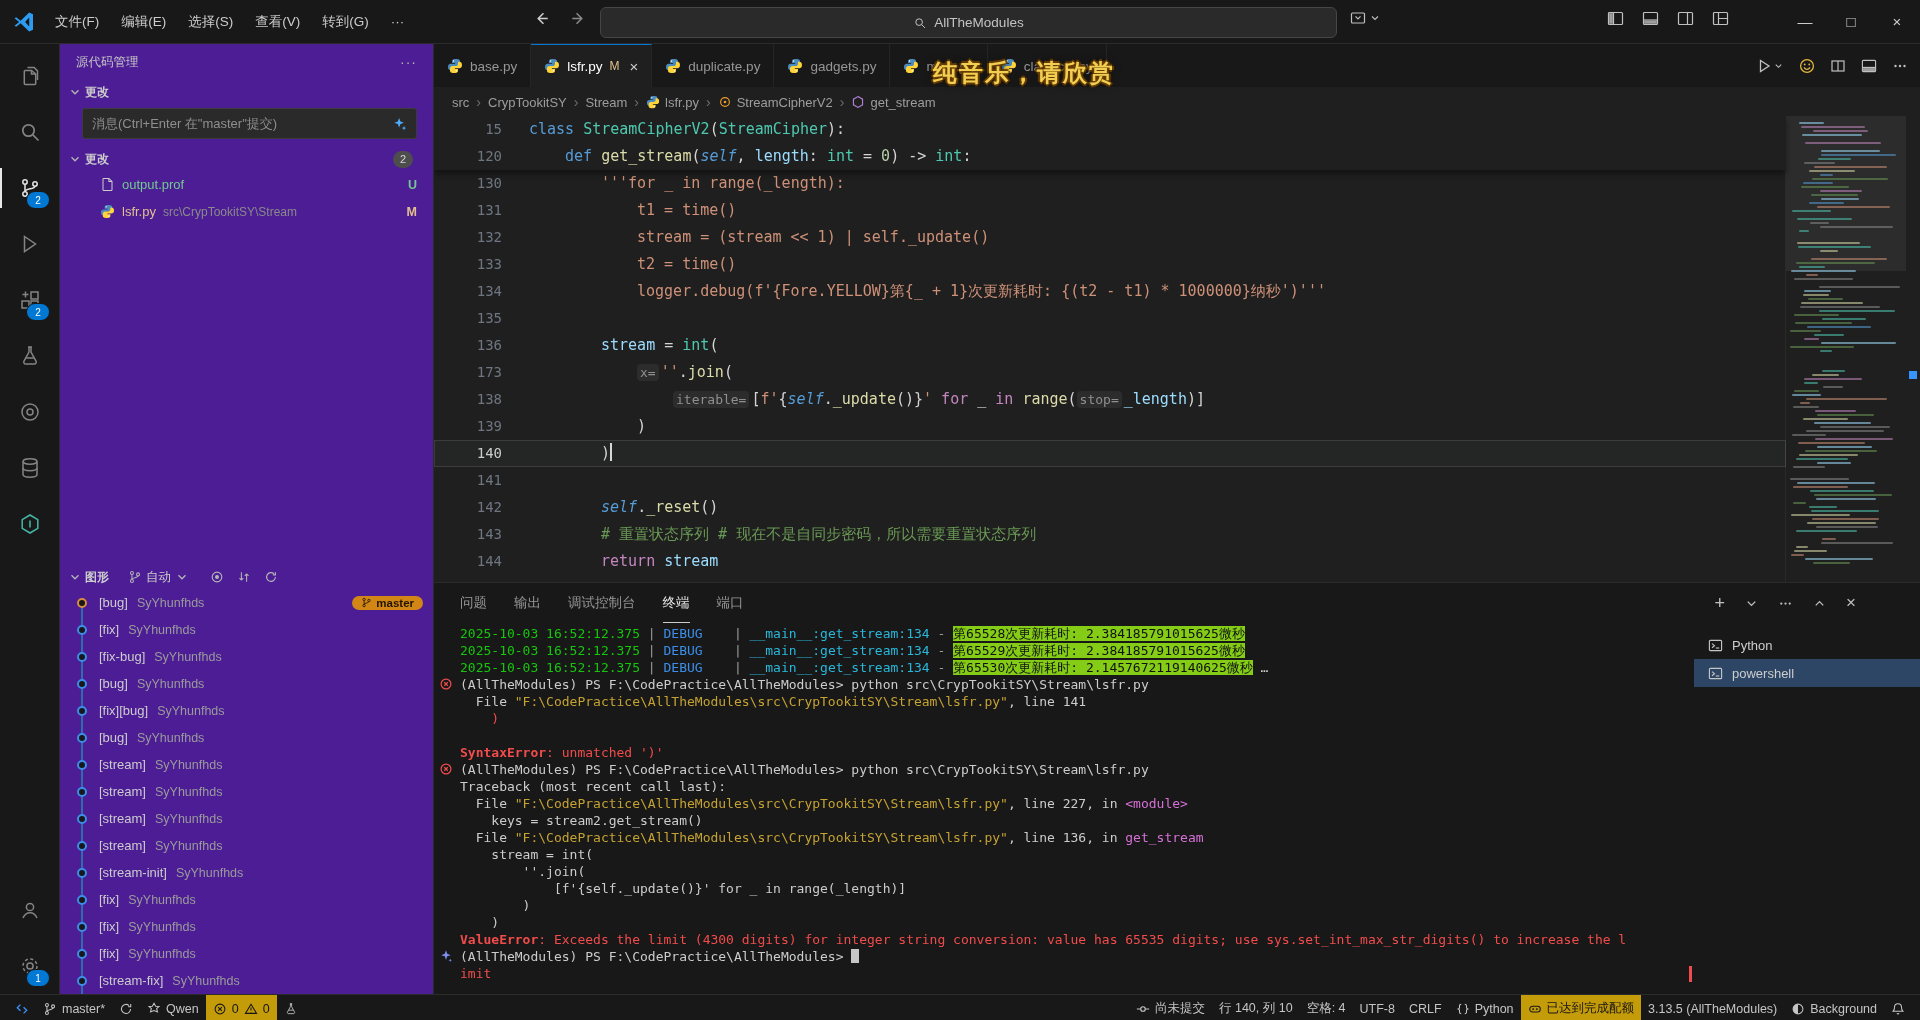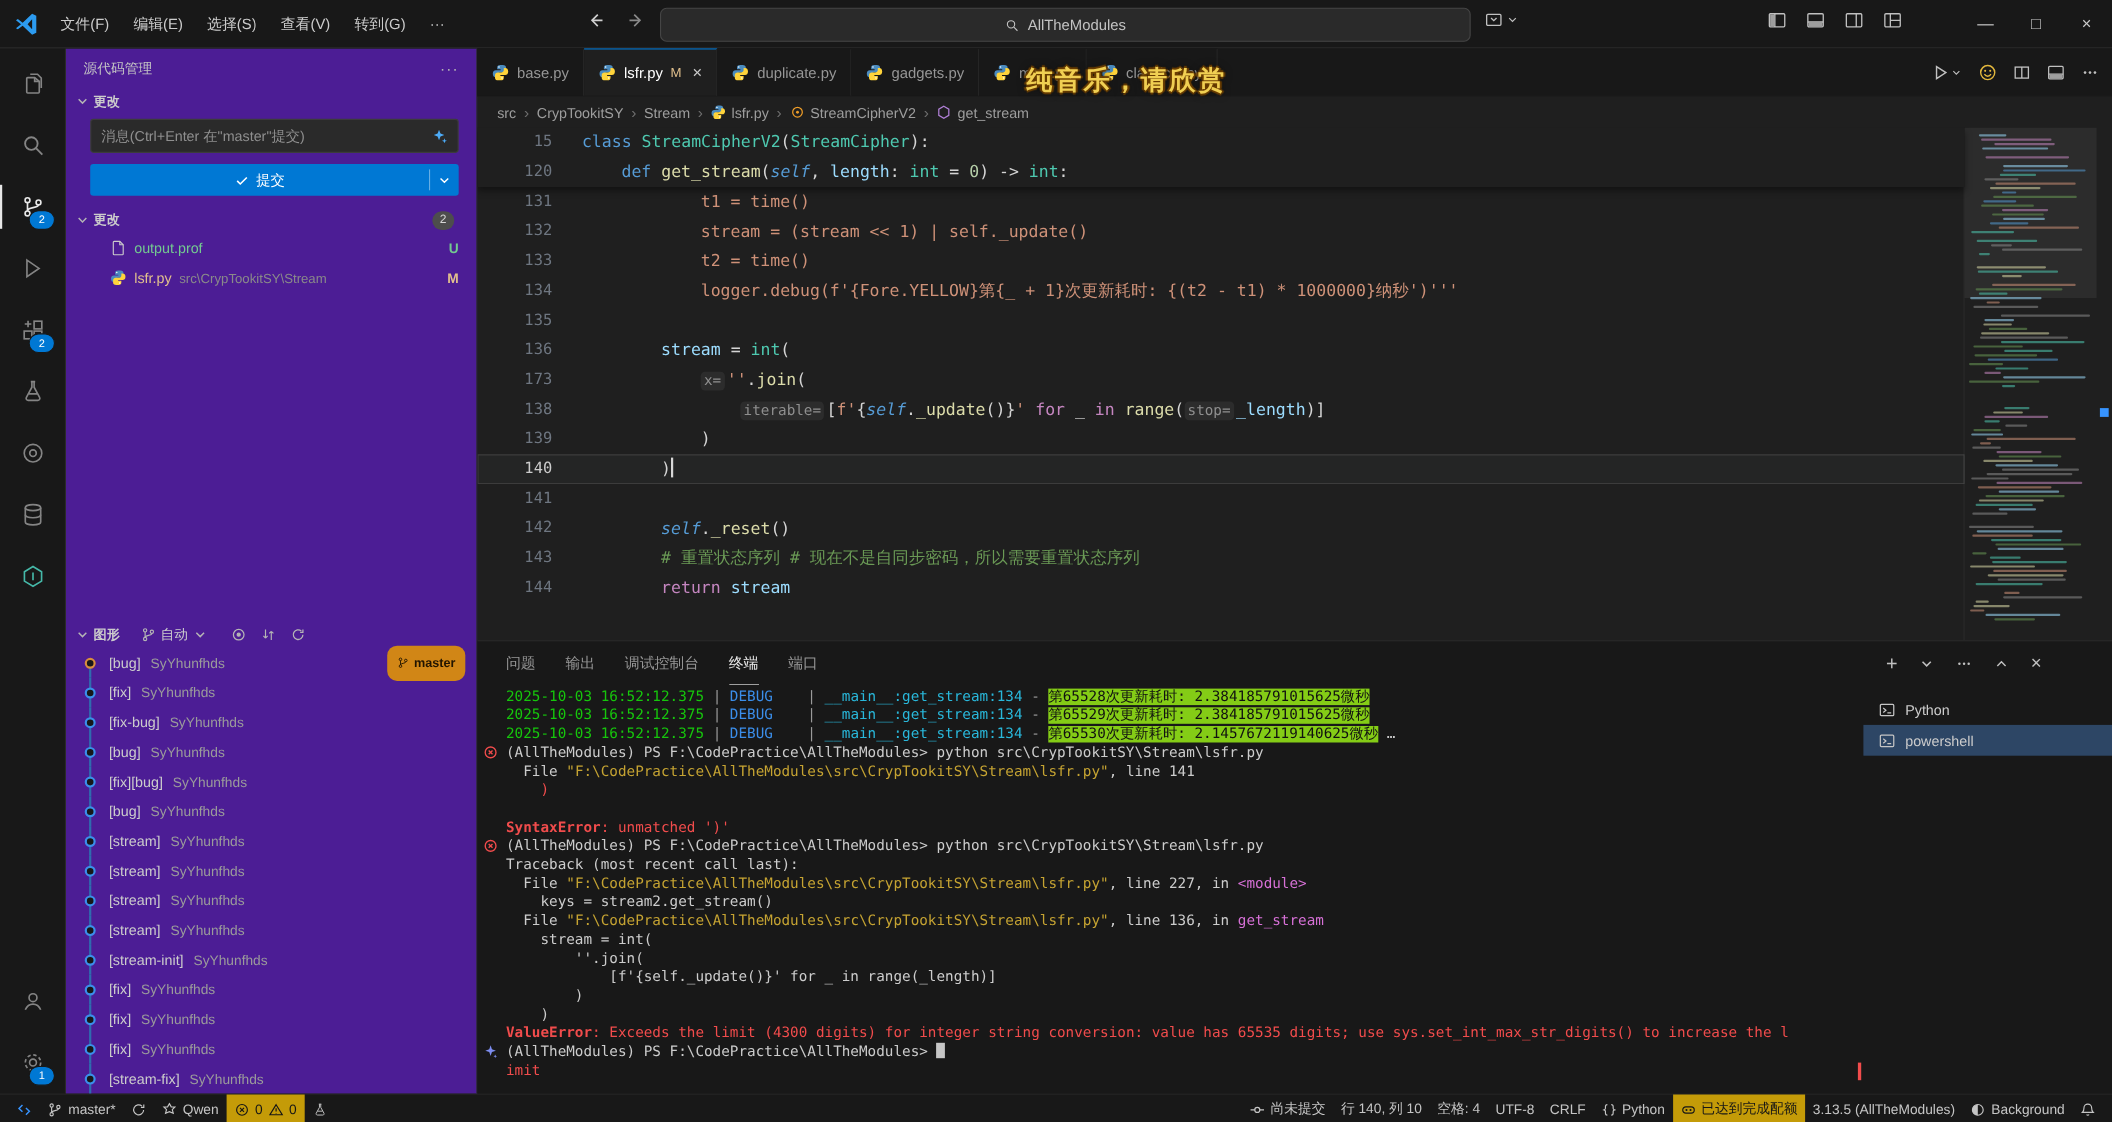--- a/index.html
+++ b/index.html
@@ -67,21 +67,21 @@
   .gicons svg{width:14px;height:14px}
   #commitlist{flex-shrink:0}
   .crow2{height:27px;display:flex;align-items:center;padding:0 10px 0 10px;font-size:13px}
   .cgraph{width:26px;height:27px;position:relative;flex-shrink:0}
   .cgraph::before{content:"";position:absolute;left:11px;top:0;bottom:0;width:2px;background:#2f6cae}
   .crow2.first .cgraph::before{top:14px}
   .cdot{position:absolute;left:7px;top:8.5px;width:6px;height:6px;border:2px solid #3b8eea;border-radius:50%;background:#181818}
   .crow2.first .cdot{border-color:#d78d3d}
   .cmsg{color:#cccccc;margin-left:3px;white-space:nowrap}
   .cauthor{color:#9b9b9b;margin-left:9px;font-size:12.5px;white-space:nowrap}
-  .cbadge{margin-left:auto;background:#d18616;color:#221500;border-radius:9px;height:32px;display:flex;align-items:center;
+  .cbadge{margin-left:auto;background:#d18616;color:#221500;border-radius:9px;height:14px;display:flex;align-items:center;
           padding:0 9px;font-size:11.5px;gap:4px;font-weight:600}
   .cbadge svg{width:11px;height:11px}
 
   
   #editorcol{flex:1;display:flex;flex-direction:column;background:#1f1f1f;min-width:0}
   #tabstrip{height:43px;background:#181818;display:flex;position:relative;flex-shrink:0;border-bottom:1px solid #1f1f1f}
   .tab{display:flex;align-items:center;padding:0 13px;gap:7px;font-size:13.5px;border-right:1px solid #252525;
        color:#969696;background:#181818;border-top:1.5px solid transparent}
   .tab.active{background:#1f1f1f;color:#ffffff;border-top:1.5px solid #0078d4}
   .tab .pyic svg{width:16px;height:16px}
@@ -339,38 +339,20 @@
     </div>
     <div class="scm-input">
       <span>消息(Ctrl+Enter 在"master"提交)</span>
       <span class="spark">
           <svg viewBox="0 0 16 16" fill="currentColor">
             <path d="M7 1l1.5 4L12.5 6.5 8.5 8 7 12 5.5 8 1.5 6.5 5.5 5z"></path>
             <path d="M12.6 10l.7 1.9 1.9.7-1.9.7-.7 1.9-.7-1.9-1.9-.7 1.9-.7z"></path>
           </svg>
         </span>
     </div>
-    <div class="commitbtn">
-      <span class="cmain">
-        <span class="ic" id="checkic">
-            <svg viewBox="0 0 16 16" fill="none" stroke="#ffffff" stroke-width="1.7">
-              <path d="M3 8.5l3.2 3.2L13 5"></path>
-            </svg>
-          </span>
-        <span>提交</span>
-      </span>
-      <span class="cdiv"></span>
-      <span class="ccaret">
-          <span class="ic" id="chev2">
-            <svg viewBox="0 0 16 16" fill="none" stroke="currentColor" stroke-width="1.5">
-              <path d="M4 6l4 4 4-4"></path>
-            </svg>
-          </span>
-        </span>
-    </div>
     <div class="sec">
       <span class="ic" id="chev3">
           <svg viewBox="0 0 16 16" fill="none" stroke="currentColor" stroke-width="1.5">
             <path d="M4 6l4 4 4-4"></path>
           </svg>
         </span>
       <span>更改</span>
       <span class="cnt">2</span>
     </div>
     <div id="filelist">
@@ -722,20 +704,21 @@
           <span>get_stream</span>
         </span>
       </div>
     <div id="codearea">
       <div id="codescroll">
         <div id="sticky">
             <div class="crow"><span class="lnum">15</span><span class="ctext"><span class="tk-k">class </span><span class="tk-cl">StreamCipherV2</span><span class="tk-p">(</span><span class="tk-cl">StreamCipher</span><span class="tk-p">):</span></span></div>
             <div class="crow"><span class="lnum">120</span><span class="ctext"><span class="ig"></span><span class="tk-k">def </span><span class="tk-f">get_stream</span><span class="tk-p">(</span><span class="tk-sf">self</span><span class="tk-p">, </span><span class="tk-v">length</span><span class="tk-p">: </span><span class="tk-cl">int</span><span class="tk-p"> = </span><span class="tk-n2">0</span><span class="tk-p">) -&gt; </span><span class="tk-cl">int</span><span class="tk-p">:</span></span></div>
           </div>
         <div id="codelines">
+            <div class="crow"><span class="lnum">130</span><span class="ctext"><span class="ig"></span><span class="ig"></span><span class="tk-s">'''for _ in range(_length):</span></span></div>
             <div class="crow"><span class="lnum">131</span><span class="ctext"><span class="ig"></span><span class="ig"></span><span class="ig"></span><span class="tk-s">t1 = time()</span></span></div>
             <div class="crow"><span class="lnum">132</span><span class="ctext"><span class="ig"></span><span class="ig"></span><span class="ig"></span><span class="tk-s">stream = (stream &lt;&lt; 1) | self._update()</span></span></div>
             <div class="crow"><span class="lnum">133</span><span class="ctext"><span class="ig"></span><span class="ig"></span><span class="ig"></span><span class="tk-s">t2 = time()</span></span></div>
             <div class="crow"><span class="lnum">134</span><span class="ctext"><span class="ig"></span><span class="ig"></span><span class="ig"></span><span class="tk-s">logger.debug(f'{Fore.YELLOW}第{_ + 1}次更新耗时: {(t2 - t1) * 1000000}纳秒')'''</span></span></div>
             <div class="crow"><span class="lnum">135</span><span class="ctext"><span class="ig"></span><span class="ig"></span></span></div>
             <div class="crow"><span class="lnum">136</span><span class="ctext"><span class="ig"></span><span class="ig"></span><span class="tk-v">stream</span><span class="tk-p"> = </span><span class="tk-cl">int</span><span class="tk-p">(</span></span></div>
             <div class="crow"><span class="lnum">173</span><span class="ctext"><span class="ig"></span><span class="ig"></span><span class="ig"></span><span class="tk-h">x=</span><span class="tk-s">''</span><span class="tk-p">.</span><span class="tk-f">join</span><span class="tk-p">(</span></span></div>
             <div class="crow"><span class="lnum">138</span><span class="ctext"><span class="ig"></span><span class="ig"></span><span class="ig"></span><span class="ig"></span><span class="tk-h">iterable=</span><span class="tk-p">[</span><span class="tk-s">f'</span><span class="tk-p">{</span><span class="tk-sf">self</span><span class="tk-p">.</span><span class="tk-f">_update</span><span class="tk-p">()}</span><span class="tk-s">'</span><span class="tk-p"> </span><span class="tk-k2">for</span><span class="tk-p"> _ </span><span class="tk-k2">in</span><span class="tk-p"> </span><span class="tk-f">range</span><span class="tk-p">(</span><span class="tk-h">stop=</span><span class="tk-v">_length</span><span class="tk-p">)]</span></span></div>
             <div class="crow"><span class="lnum">139</span><span class="ctext"><span class="ig"></span><span class="ig"></span><span class="ig"></span><span class="tk-p">)</span></span></div>
             <div class="crow cur"><span class="lnum curn">140</span><span class="ctext"><span class="ig"></span><span class="ig"></span><span class="tk-p">)</span><span class="caret"></span></span></div>

